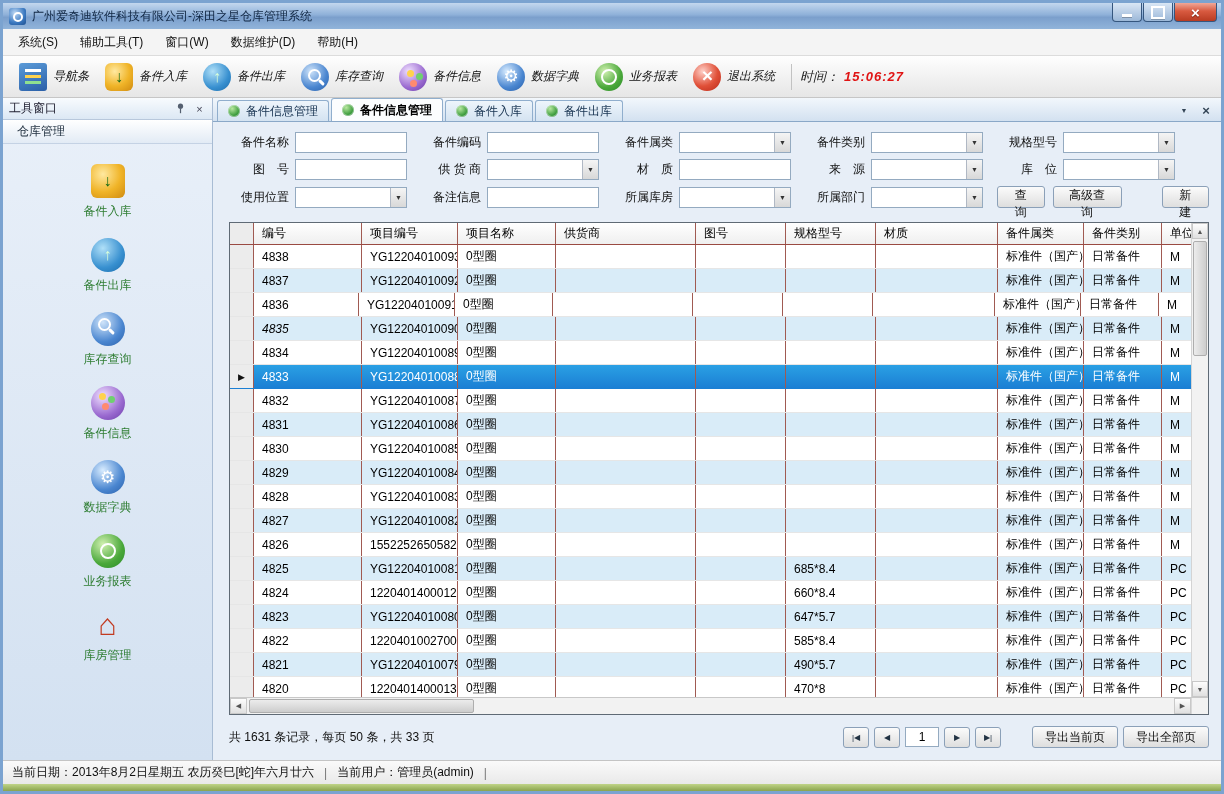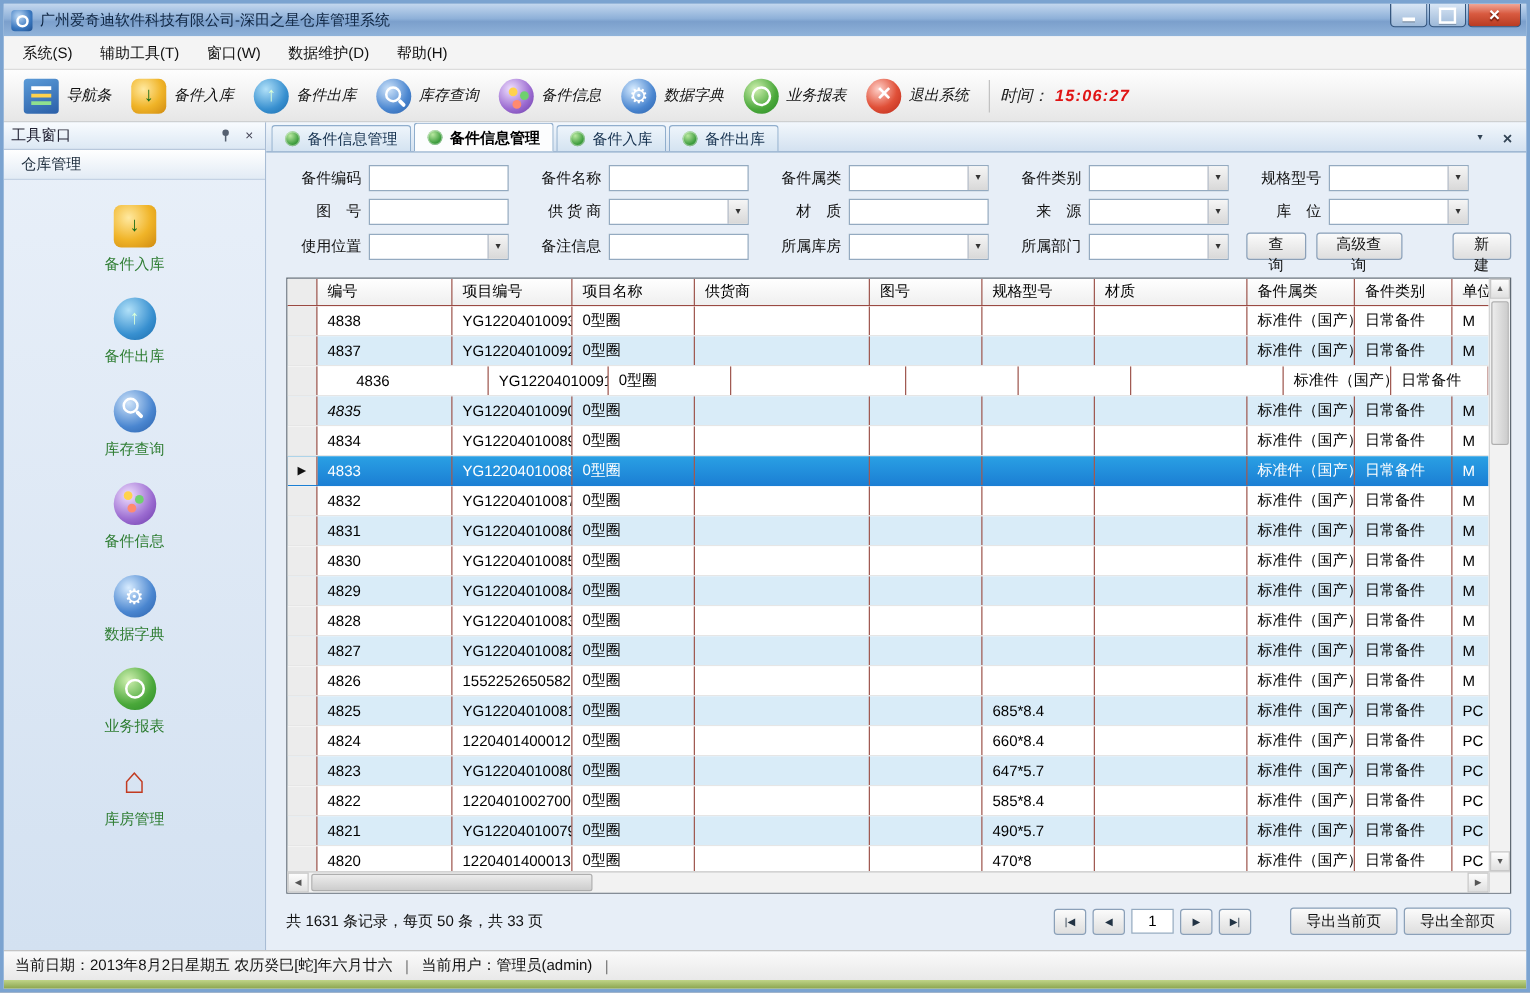--- a/index.html
+++ b/index.html
@@ -289,25 +289,25 @@
         <span class="ts-right" data-name="tab-strip-controls">
           <span class="ts-ic ts-down" data-name="tab-list-dropdown-icon"></span>
           <span class="ts-ic ts-close" data-name="tab-close-icon"></span>
         </span>
       </div>
 
       <div class="panel" data-name="tab-content-panel">
         <div class="form" data-name="search-form">
             <div class="form-row" data-name="form-row">
               <div class="form-cell" data-name="form-field">
+                <span class="f-label" data-name="field-label">备件名称</span>
+                <input class="f-input" data-name="field-input" style="">
+              </div>
+              <div class="form-cell" data-name="form-field">
                 <span class="f-label" data-name="field-label">备件编码</span>
-                <input class="f-input" data-name="field-input" style="">
-              </div>
-              <div class="form-cell" data-name="form-field">
-                <span class="f-label" data-name="field-label">备件名称</span>
                 <input class="f-input" data-name="field-input" style="">
               </div>
               <div class="form-cell" data-name="form-field">
                 <span class="f-label" data-name="field-label">备件属类</span>
                 <div class="f-select" data-name="field-select">
                   <span class="f-selval" data-name="field-select-value"></span>
                   <span class="f-selarrow" data-name="dropdown-arrow-icon"></span>
                 </div>
               </div>
               <div class="form-cell" data-name="form-field">
@@ -428,21 +428,21 @@
                     <div class="tcell" data-name="table-cell" style="width: 140px;"></div>
                     <div class="tcell" data-name="table-cell" style="width: 90px;"></div>
                     <div class="tcell" data-name="table-cell" style="width: 90px;"></div>
                     <div class="tcell" data-name="table-cell" style="width: 122px;"></div>
                     <div class="tcell" data-name="table-cell" style="width: 86px;">标准件（国产）</div>
                     <div class="tcell" data-name="table-cell" style="width: 78px;">日常备件</div>
                     <div class="tcell" data-name="table-cell" style="width: 34px;">M</div>
                   </div>
                   <div class="trow" data-name="table-row">
                     <div class="tcell ind" data-name="row-indicator-cell"></div>
-                    <div class="tcell" data-name="table-cell" style="width: 114px; margin-left: 23px;">4836</div>
+                    <div class="tcell" data-name="table-cell" style="width: 105px;">4836</div>
                     <div class="tcell" data-name="table-cell" style="width: 96px;">YG12204010091</div>
                     <div class="tcell" data-name="table-cell" style="width: 98px;">0型圈</div>
                     <div class="tcell" data-name="table-cell" style="width: 140px;"></div>
                     <div class="tcell" data-name="table-cell" style="width: 90px;"></div>
                     <div class="tcell" data-name="table-cell" style="width: 90px;"></div>
                     <div class="tcell" data-name="table-cell" style="width: 122px;"></div>
                     <div class="tcell" data-name="table-cell" style="width: 86px;">标准件（国产）</div>
                     <div class="tcell" data-name="table-cell" style="width: 78px;">日常备件</div>
                     <div class="tcell" data-name="table-cell" style="width: 34px;">M</div>
                   </div>

